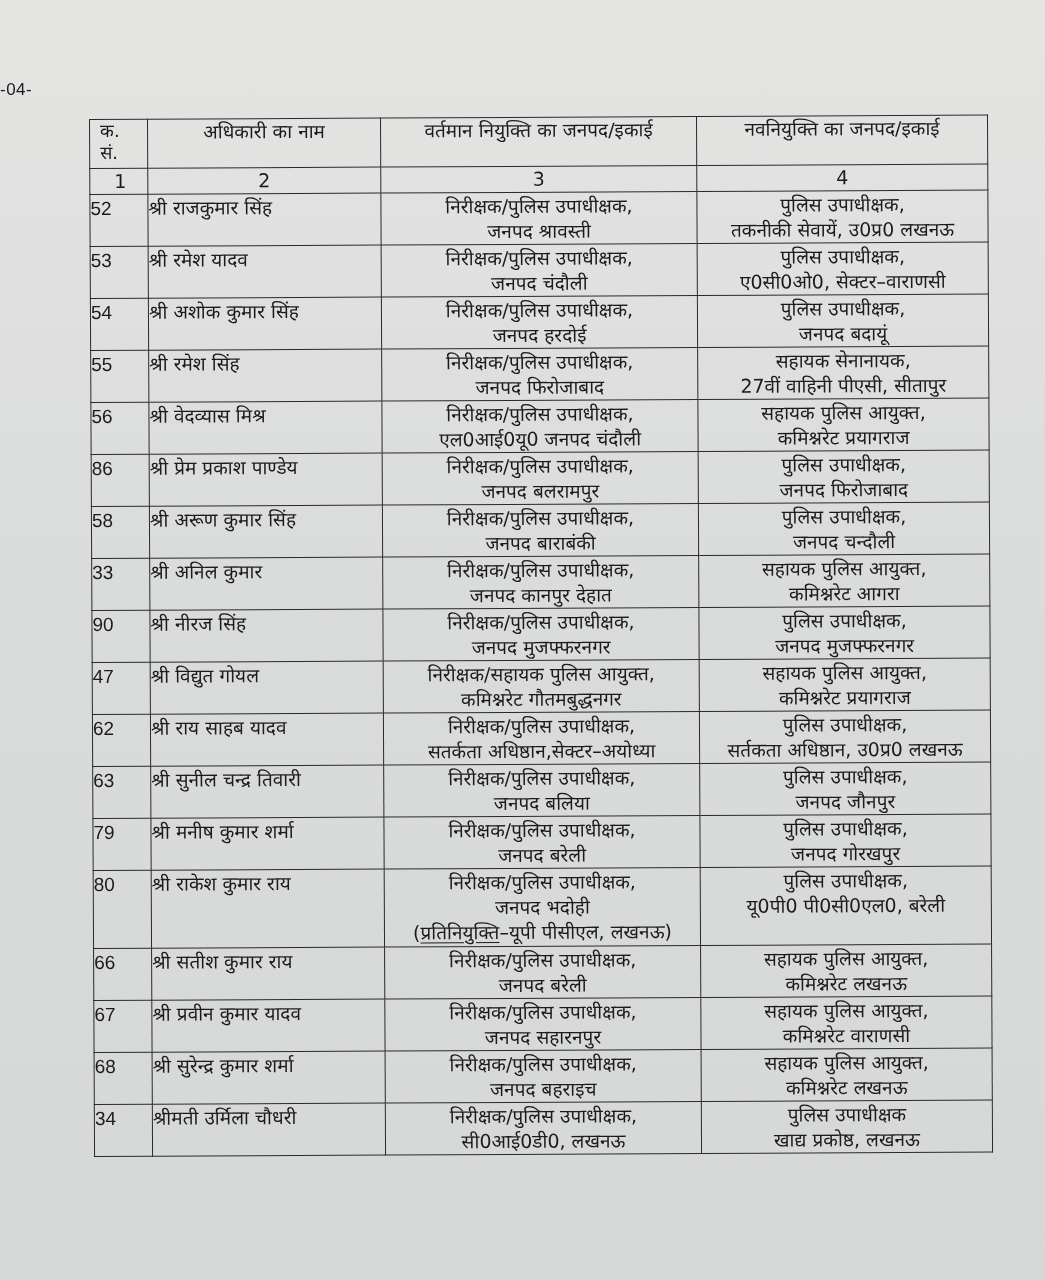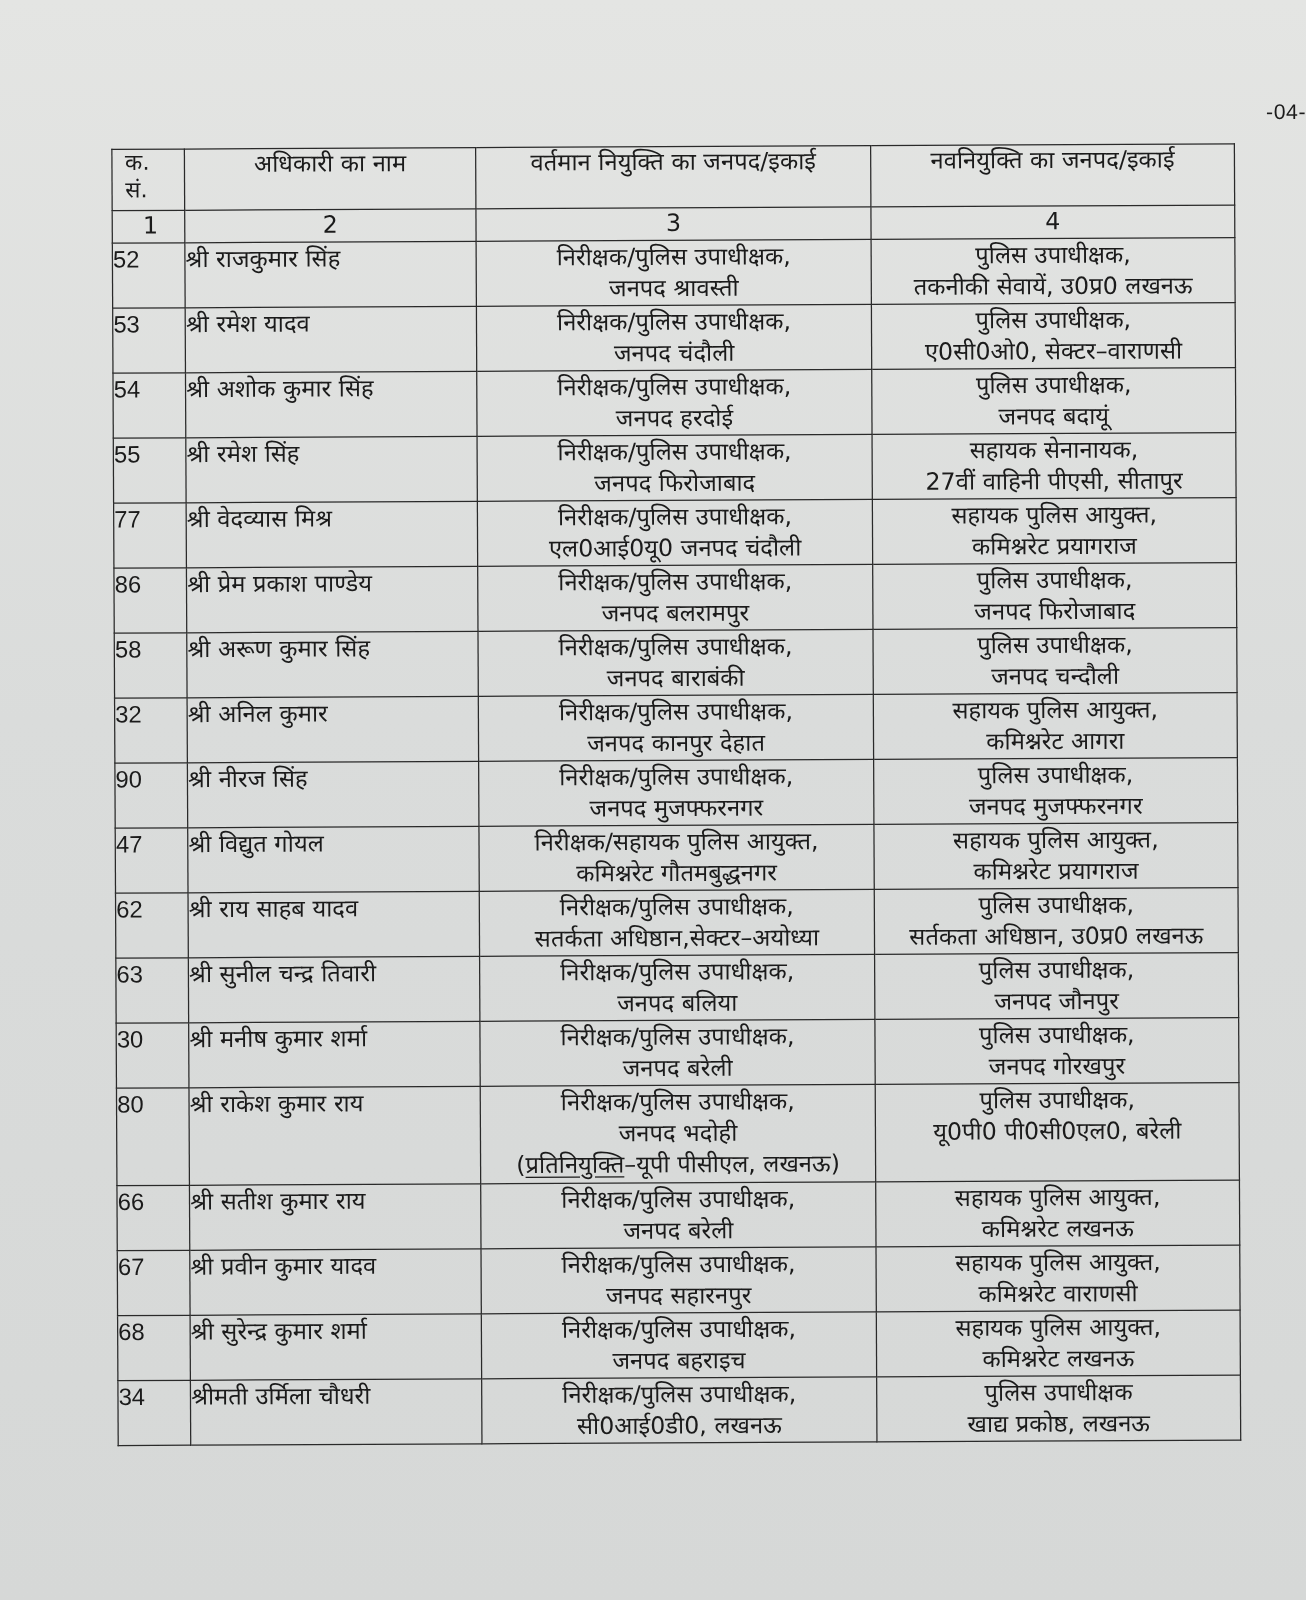--- a/index.html
+++ b/index.html
@@ -6,21 +6,21 @@
   body {
     width: 1045px; height: 1280px; overflow: hidden;
     background: #dcdedd;
     background-image: linear-gradient(180deg, #e4e5e3 0%, #dadcdb 45%, #d6d8d7 100%);
     font-family: "DejaVu Sans", "Liberation Sans", sans-serif;
     color: #1b1b1b;
     position: relative;
   }
   .page-number {
     position: absolute; top: 80px; left: 0; width: 1045px;
-    text-align: right; font-size: 17px; letter-spacing: 0.5px;
+    text-align: left; font-size: 17px; letter-spacing: 0.5px;
     font-family: "Liberation Sans", "DejaVu Sans", sans-serif;
   }
   table.orders {
     position: absolute; left: 89px; top: 119px;
     width: 898px;
     border-collapse: collapse;
     table-layout: fixed;
     transform: rotate(-0.28deg);
     transform-origin: left top;
   }
@@ -121,21 +121,21 @@
         <td class="cur">
           <span class="line">निरीक्षक/पुलिस उपाधीक्षक,</span>
           <span class="line">जनपद फिरोजाबाद</span>
         </td>
         <td class="new">
           <span class="line">सहायक सेनानायक,</span>
           <span class="line">27वीं वाहिनी पीएसी, सीतापुर</span>
         </td>
       </tr>
       <tr class="row">
-        <td class="sno">77</td>
+        <td class="sno">56</td>
         <td class="name">श्री वेदव्यास मिश्र</td>
         <td class="cur">
           <span class="line">निरीक्षक/पुलिस उपाधीक्षक,</span>
           <span class="line">एल0आई0यू0 जनपद चंदौली</span>
         </td>
         <td class="new">
           <span class="line">सहायक पुलिस आयुक्त,</span>
           <span class="line">कमिश्नरेट प्रयागराज</span>
         </td>
       </tr>
@@ -157,21 +157,21 @@
         <td class="cur">
           <span class="line">निरीक्षक/पुलिस उपाधीक्षक,</span>
           <span class="line">जनपद बाराबंकी</span>
         </td>
         <td class="new">
           <span class="line">पुलिस उपाधीक्षक,</span>
           <span class="line">जनपद चन्दौली</span>
         </td>
       </tr>
       <tr class="row">
-        <td class="sno">32</td>
+        <td class="sno">33</td>
         <td class="name">श्री अनिल कुमार</td>
         <td class="cur">
           <span class="line">निरीक्षक/पुलिस उपाधीक्षक,</span>
           <span class="line">जनपद कानपुर देहात</span>
         </td>
         <td class="new">
           <span class="line">सहायक पुलिस आयुक्त,</span>
           <span class="line">कमिश्नरेट आगरा</span>
         </td>
       </tr>
@@ -217,21 +217,21 @@
         <td class="cur">
           <span class="line">निरीक्षक/पुलिस उपाधीक्षक,</span>
           <span class="line">जनपद बलिया</span>
         </td>
         <td class="new">
           <span class="line">पुलिस उपाधीक्षक,</span>
           <span class="line">जनपद जौनपुर</span>
         </td>
       </tr>
       <tr class="row">
-        <td class="sno">30</td>
+        <td class="sno">79</td>
         <td class="name">श्री मनीष कुमार शर्मा</td>
         <td class="cur">
           <span class="line">निरीक्षक/पुलिस उपाधीक्षक,</span>
           <span class="line">जनपद बरेली</span>
         </td>
         <td class="new">
           <span class="line">पुलिस उपाधीक्षक,</span>
           <span class="line">जनपद गोरखपुर</span>
         </td>
       </tr>

